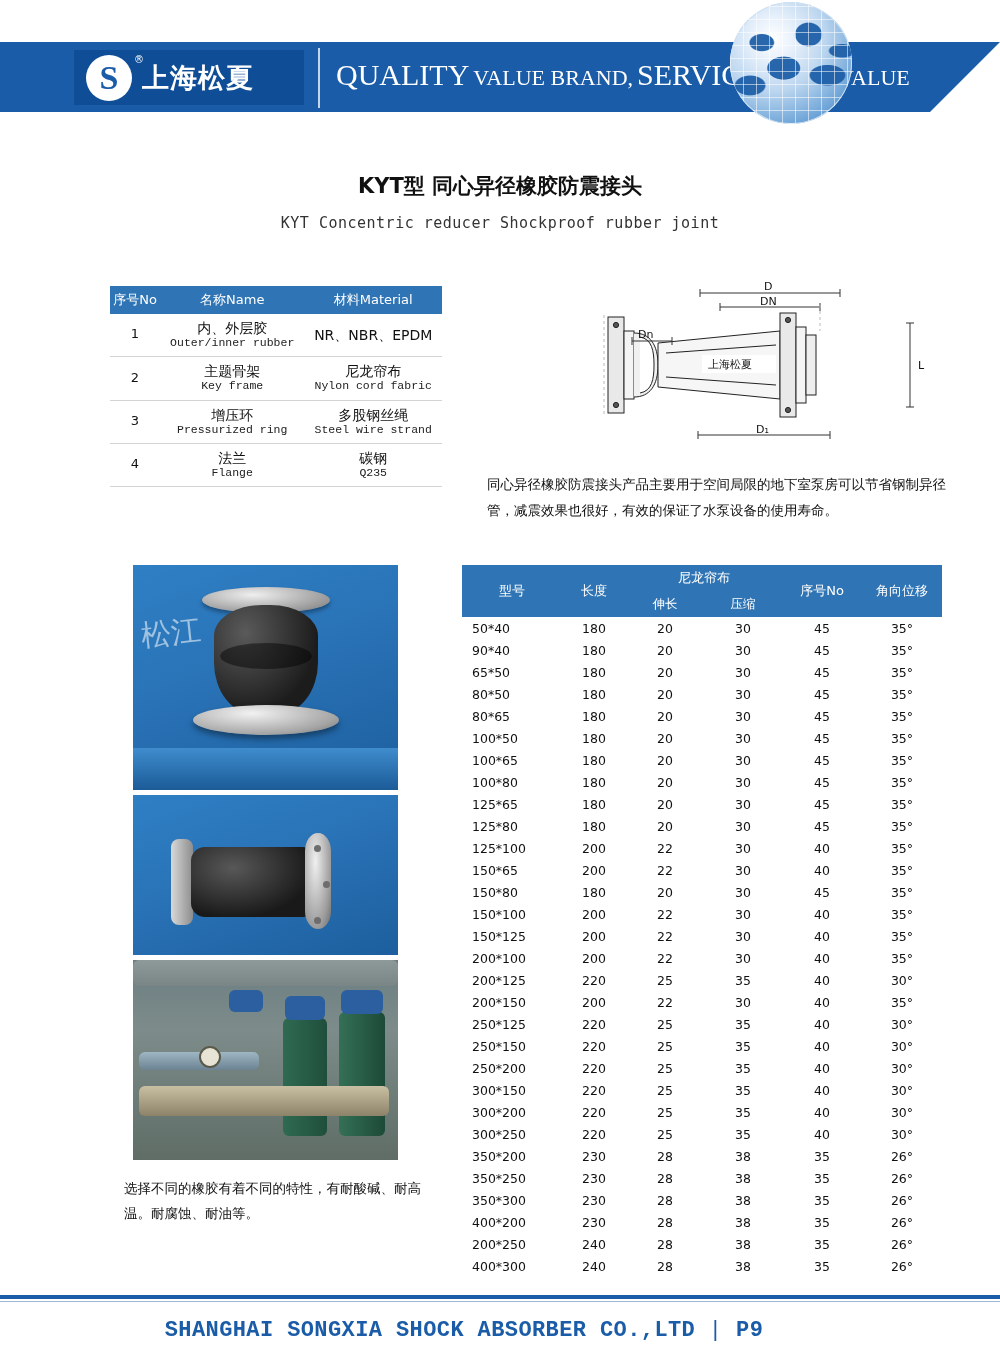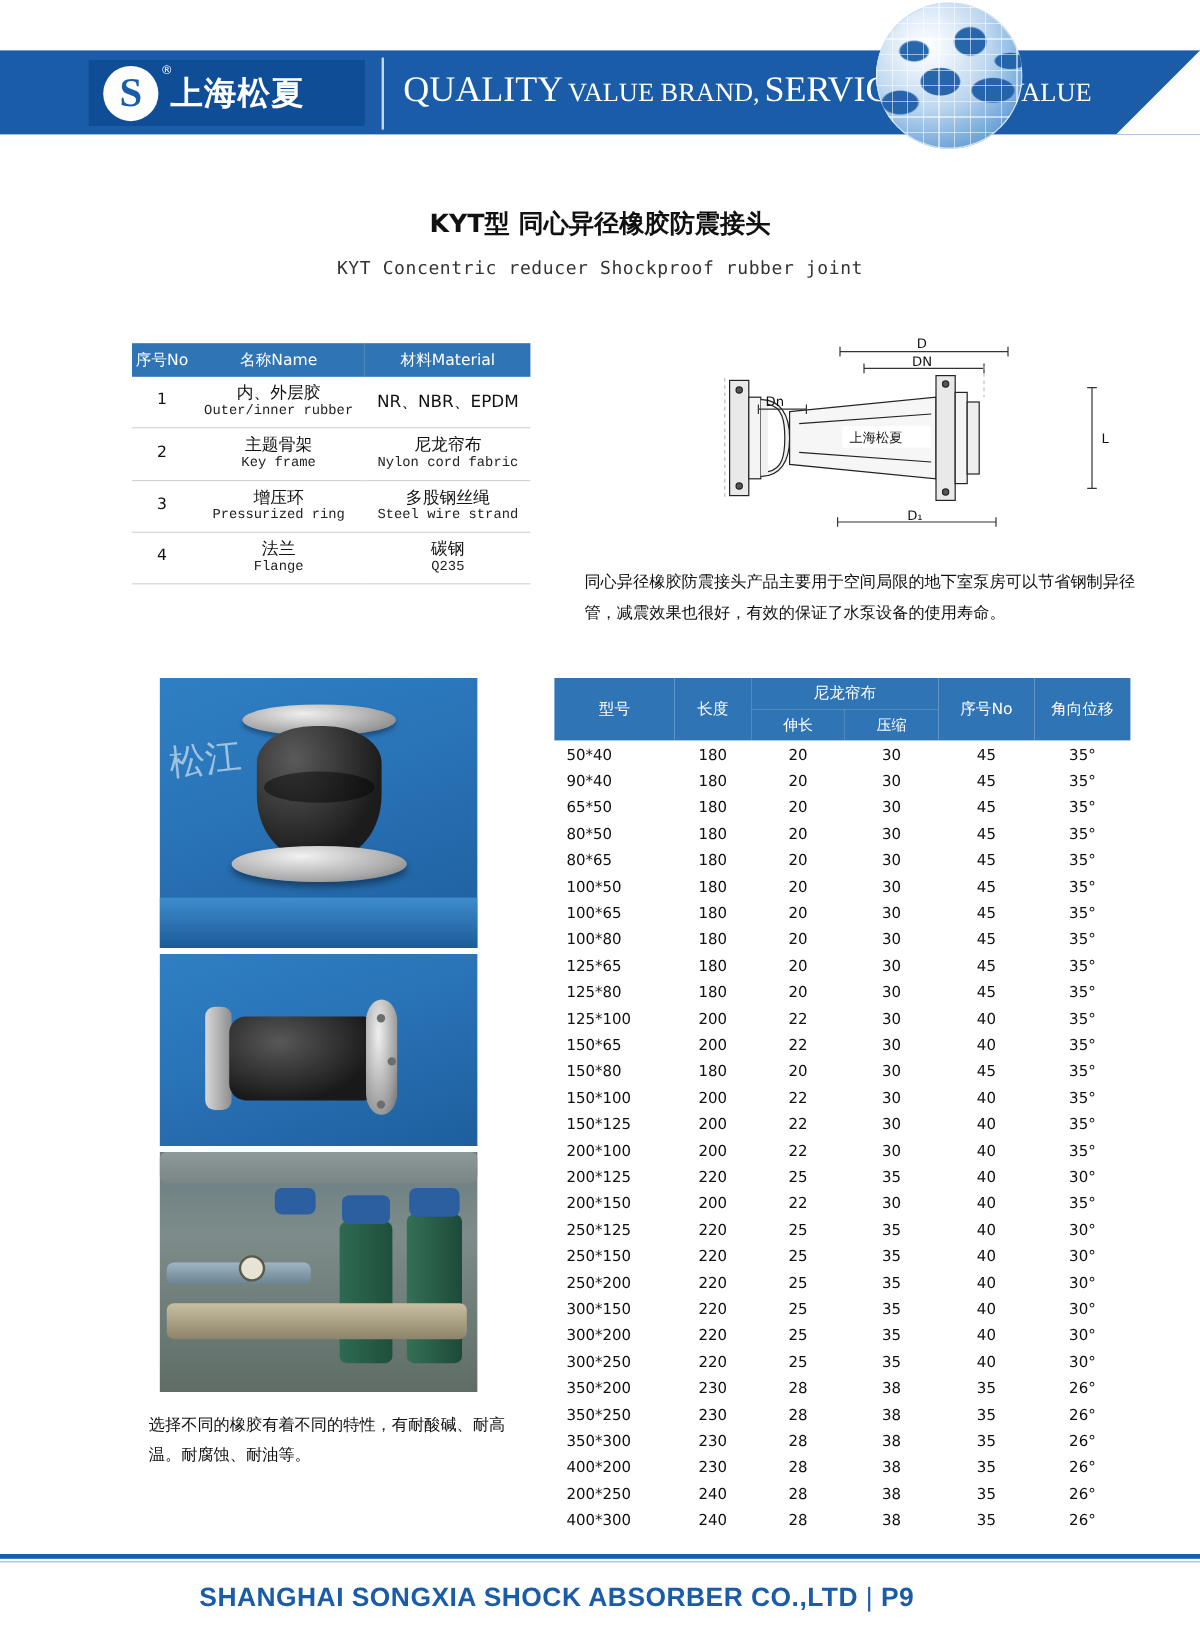--- a/index.html
+++ b/index.html
@@ -262,21 +262,21 @@
     position:absolute; left:0; top:1295px; width:1000px; height:4px;
     background:#1a5ca8;
   }
   .footer-line2 {
     position:absolute; left:0; top:1301px; width:1000px; height:1px;
     background:#9cb8d6;
   }
   .footer {
     position:absolute; left:0; top:1318px; width:928px;
     text-align:center;
-    font-family:Liberation Sans, sans-serif;
+    font-family:Liberation Mono, monospace;
     font-size:22px;
     color:#1a5ca8;
     font-weight:bold;
     letter-spacing:.4px;
   }
   .footer .sep { color:#1a5ca8; font-weight:normal; }
 </style>
 </head>
 <body>
 

